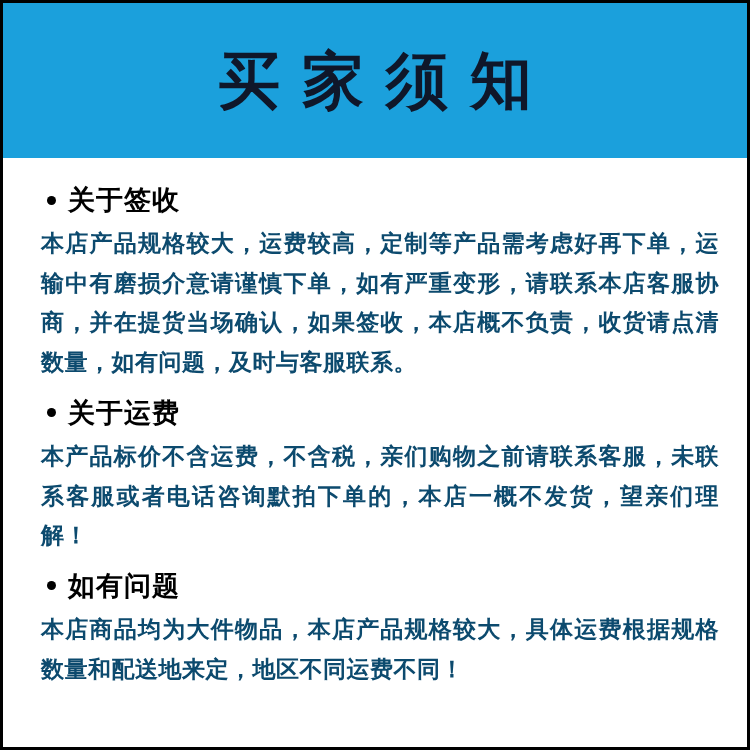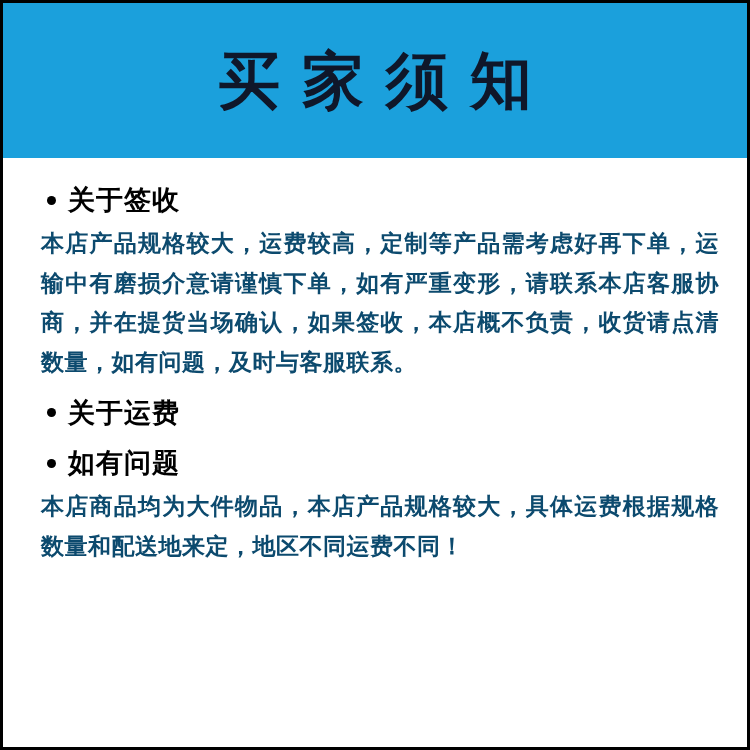--- a/index.html
+++ b/index.html
@@ -93,20 +93,21 @@
       <div class="section-body">本店产品规格较大，运费较高，定制等产品需考虑好再下单，运输中有磨损介意请谨慎下单，如有严重变形，请联系本店客服协商，并在提货当场确认，如果签收，本店概不负责，收货请点清数量，如有问题，及时与客服联系。</div>
     </div>
 
     <div class="spacer-sm"></div>
 
     <div class="section">
       <div class="section-head">
         <span class="bullet"></span>
         <span class="section-title">关于运费</span>
       </div>
+      <div class="section-body">本产品标价不含运费，不含税，亲们购物之前请联系客服，未联系客服或者电话咨询默拍下单的，本店一概不发货，望亲们理解！</div>
     </div>
 
     <div class="spacer-sm"></div>
 
     <div class="section">
       <div class="section-head">
         <span class="bullet"></span>
         <span class="section-title">如有问题</span>
       </div>
       <div class="section-body">本店商品均为大件物品，本店产品规格较大，具体运费根据规格数量和配送地来定，地区不同运费不同！</div>

